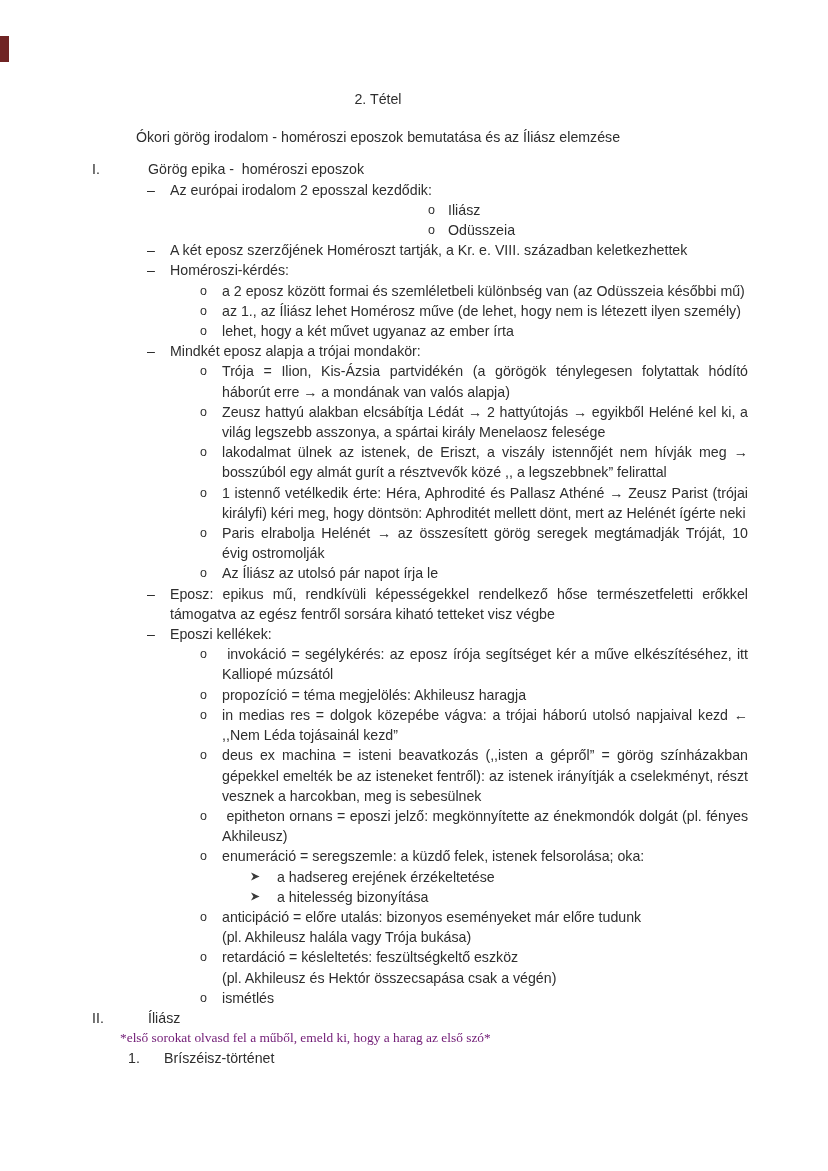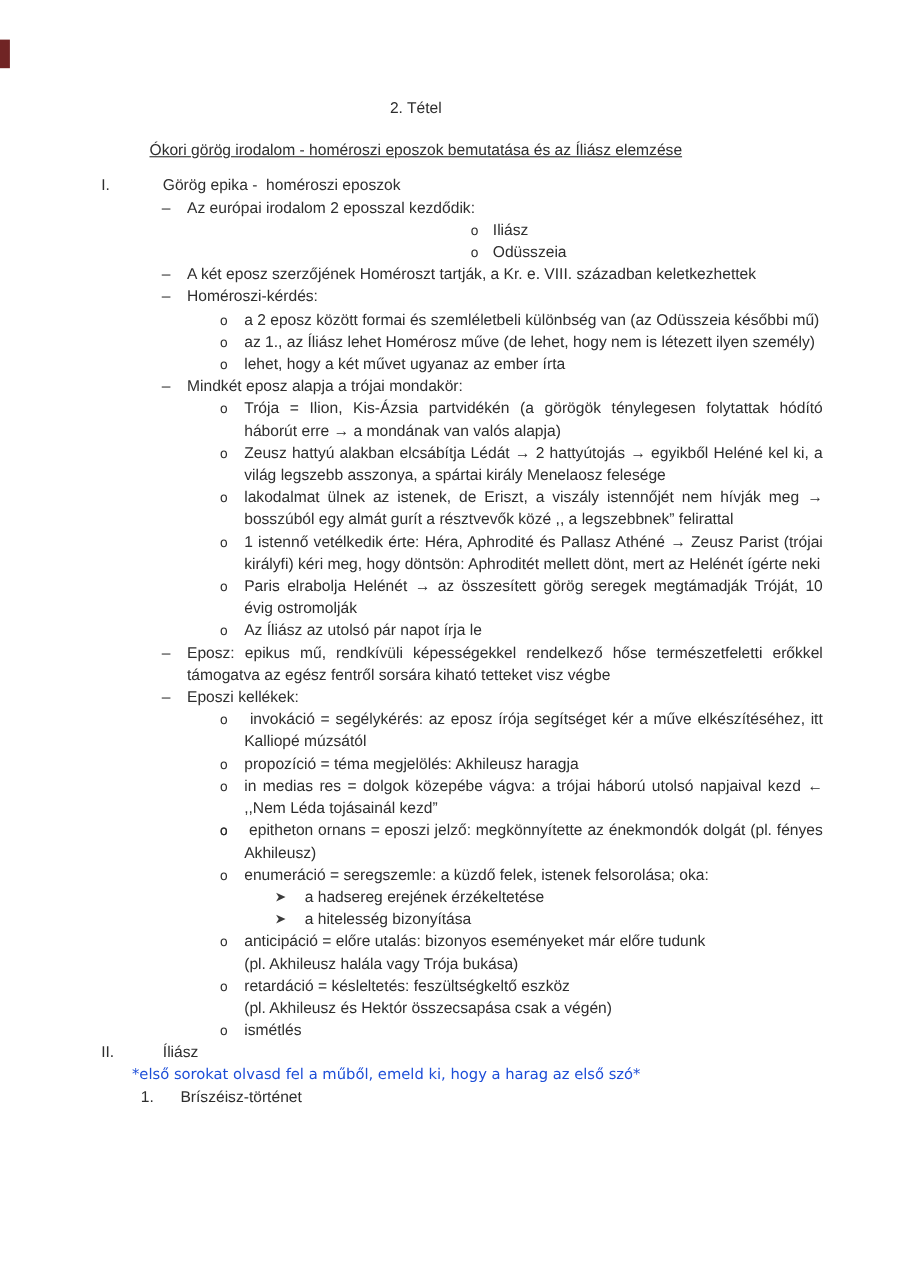--- a/index.html
+++ b/index.html
@@ -11,21 +11,21 @@
     font-family:"Liberation Sans", sans-serif;
     font-size:14.2px;
     line-height:20.2px;
     color:#2e2e2e;
   }
   .side-mark {
     position:absolute; left:0; top:36px;
     width:9px; height:26px;
   }
   .title   { padding-top:89px; text-align:center; }
-  .subtitle{ margin-top:18px;  text-align:center;text-decoration:underline; }
+  .subtitle{ margin-top:18px;  text-align:center; }
   .doc-body{ margin-top:12px; }
 
   .row { position:relative; padding-right:80px; box-sizing:border-box; width:828px; }
   .row .marker { position:absolute; top:0; }
   .txt { white-space:pre-wrap; }
   .justify .txt { text-align:justify; }
 
   .roman  { padding-left:148px; }  .roman  .marker { left:92px;  }
   .dash   { padding-left:170px; }  .dash   .marker { left:147px; }
   .circle { padding-left:222px; }  .circle .marker { left:200px; font-size:12.5px; }
@@ -125,20 +125,21 @@
       <div class="row circle">
         <span class="marker">o</span>
         <div class="txt">propozíció = téma megjelölés: Akhileusz haragja</div>
       </div>
       <div class="row circle justify">
         <span class="marker">o</span>
         <div class="txt">in medias res = dolgok közepébe vágva: a trójai háború utolsó napjaival kezd ← ,,Nem Léda tojásainál kezd”</div>
       </div>
       <div class="row circle justify">
         <span class="marker">o</span>
+        <div class="txt">deus ex machina = isteni beavatkozás (,,isten a gépről” = görög színházakban gépekkel emelték be az isteneket fentről): az istenek irányítják a cselekményt, részt vesznek a harcokban, meg is sebesülnek</div>
       </div>
       <div class="row circle justify">
         <span class="marker">o</span>
         <div class="txt"> epitheton ornans = eposzi jelző: megkönnyítette az énekmondók dolgát (pl. fényes Akhileusz)</div>
       </div>
       <div class="row circle">
         <span class="marker">o</span>
         <div class="txt">enumeráció = seregszemle: a küzdő felek, istenek felsorolása; oka:</div>
       </div>
       <div class="row arrow">
@@ -165,20 +166,20 @@
       </div>
       <div class="row circle">
         <span class="marker">o</span>
         <div class="txt">ismétlés</div>
       </div>
       <div class="row roman">
         <span class="marker">II.</span>
         <div class="txt">Íliász</div>
       </div>
       <div class="row note">
-        <div class="txt" style="color: #1d4ed8;">*első sorokat olvasd fel a műből, emeld ki, hogy a harag az első szó*</div>
+        <div class="txt" style="color: #701a75; font-family: Liberation Serif, serif;">*első sorokat olvasd fel a műből, emeld ki, hogy a harag az első szó*</div>
       </div>
       <div class="row num">
         <span class="marker">1.</span>
         <div class="txt">Bríszéisz-történet</div>
       </div>
     </div>
 </div>
 
 </body></html>

